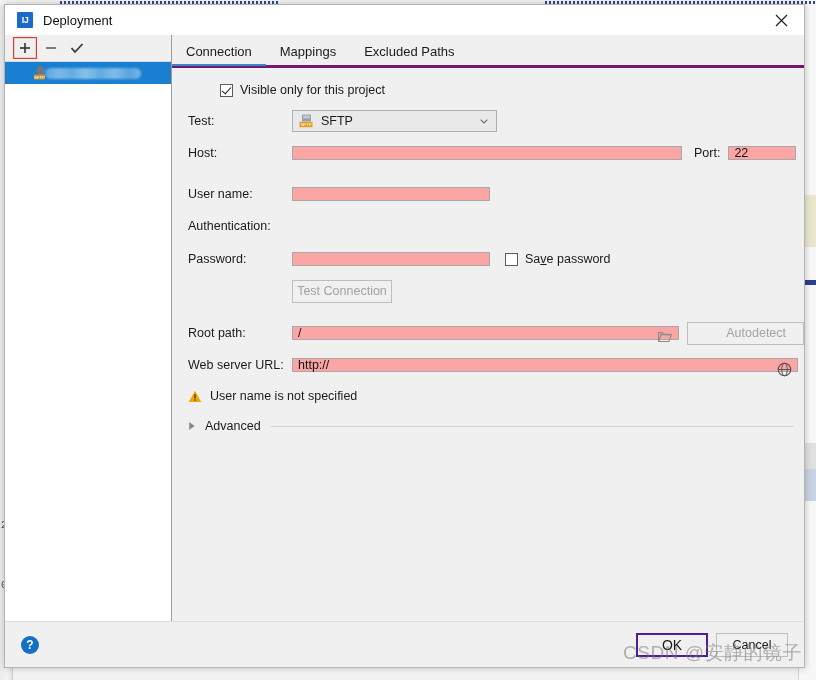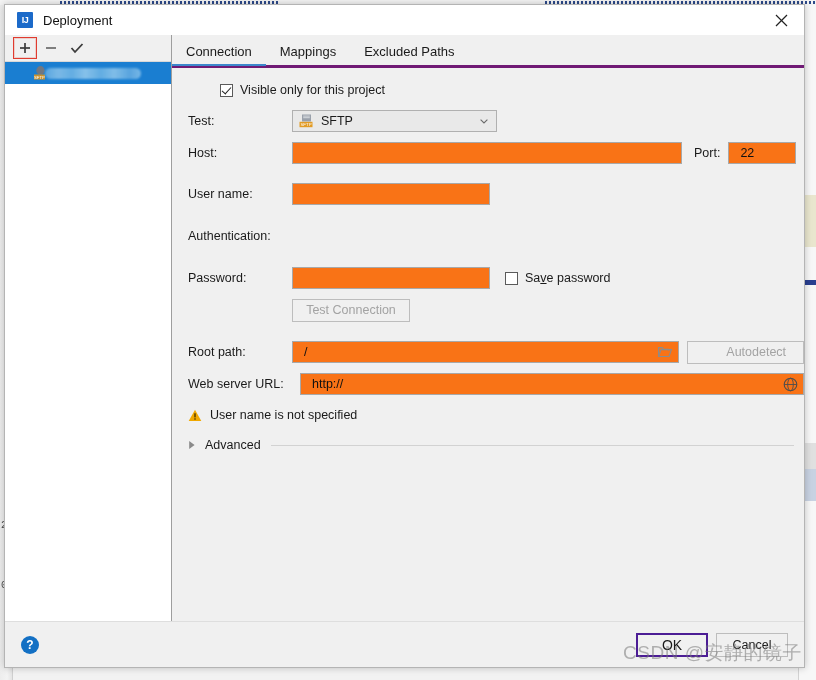--- a/index.html
+++ b/index.html
@@ -276,27 +276,27 @@
     transform: rotate(42deg);
   }
   .cbx-label {
     margin-left: 7px;
     font-size: 12.5px;
   }
   .mnem { text-decoration: underline; }
 
   
   .tf {
-    height: 22px;
-    background: #f97316;
+    height: 14px;
+    background: #fca5a5;
     border: 1px solid #a8a8a8;
     box-sizing: border-box;
     display: flex;
     align-items: center;
-    padding: 0 11px;
+    padding: 0 5px;
     font-size: 12.5px;
     color: #111;
     cursor: text;
   }
 
   
   .combo {
     height: 22px;
     background: #e9e9e9;
     border: 1px solid #b0b0b0;
@@ -519,52 +519,52 @@
           <div style="width:12px;flex:none;"></div>
           <div style="flex:none;">Port:</div>
           <div class="tf" style="width:68px;margin-left:8px;">22</div>
         </div>
 
         <div class="row" style="margin-top:15px;">
           <div class="row-label">User name:</div>
           <div class="tf" style="width:198px;" placeholder=""></div>
         </div>
 
-        <div class="row" style="margin-top:16px;gap:40px;">
+        <div class="row" style="margin-top:6px;gap:40px;">
           <div class="row-label">Authentication:</div>
         </div>
 
-        <div class="row" style="margin-top:16px;">
+        <div class="row" style="margin-top:7px;">
           <div class="row-label">Password:</div>
           <div class="tf" style="width:198px;" placeholder=""></div>
           <div style="width:15px;flex:none;"></div>
           <div class="cbx"></div>
           <div class="cbx-label"><span>Sa</span><span class="mnem">v</span><span>e password</span></div>
         </div>
 
         <div class="row" style="margin-top:6px;">
           <div class="row-label"></div>
-          <div class="btn" style="width:118px;">Test Connection</div>
+          <div class="btn" style="width:100px;">Test Connection</div>
         </div>
 
         <div class="row" style="margin-top:16px;">
           <div class="row-label">Root path:</div>
           <div class="tf" style="width:400px;position:relative;padding-right:24px;">
             <span>/</span>
             <svg style="position:absolute;right:6px;top:4px;" width="14" height="12" viewBox="0 0 14 12" aria-hidden="true">
               <path d="M0.6 10.5 L3 3.6 L13.4 3.6 L11 10.5 Z" fill="none" stroke="#8c8c8c" stroke-width="1.1"></path>
               <path d="M0.6 10.5 L0.6 1.6 L4.4 1.6 L5.6 3.3 L10.4 3.3 L10.4 4.6" fill="none" stroke="#8c8c8c" stroke-width="1.1"></path>
             </svg>
           </div>
           <div class="btn" style="width:120px;margin-left:8px;padding-left:21px;">Autodetect</div>
         </div>
 
         <div class="row" style="margin-top:6px;">
           <div class="row-label">Web server URL:</div>
-          <div class="tf" style="width:506px;position:relative;padding-right:26px;margin-left:8px;">
+          <div class="tf" style="width:506px;position:relative;padding-right:26px;">
             <span>http://</span>
             <svg style="position:absolute;right:5px;top:3px;" width="15" height="15" viewBox="0 0 15 15" aria-hidden="true">
               <circle cx="7.5" cy="7.5" r="6.3" fill="none" stroke="#4d4d4d" stroke-width="1.1"></circle>
               <ellipse cx="7.5" cy="7.5" rx="2.8" ry="6.3" fill="none" stroke="#4d4d4d" stroke-width="0.9"></ellipse>
               <line x1="1.3" y1="7.5" x2="13.7" y2="7.5" stroke="#4d4d4d" stroke-width="0.9"></line>
             </svg>
           </div>
         </div>
 
         <div id="warning-row">

